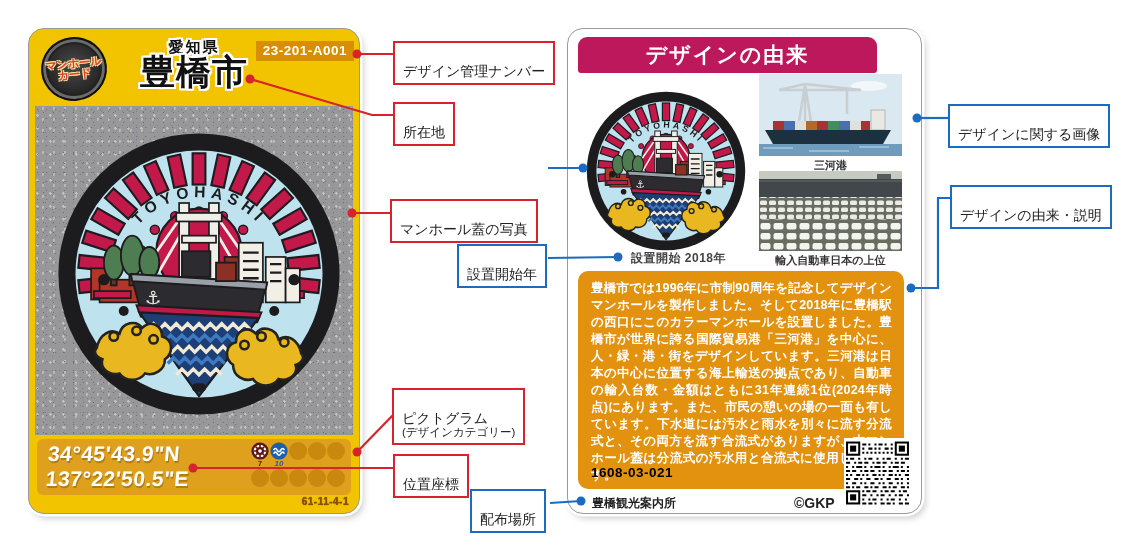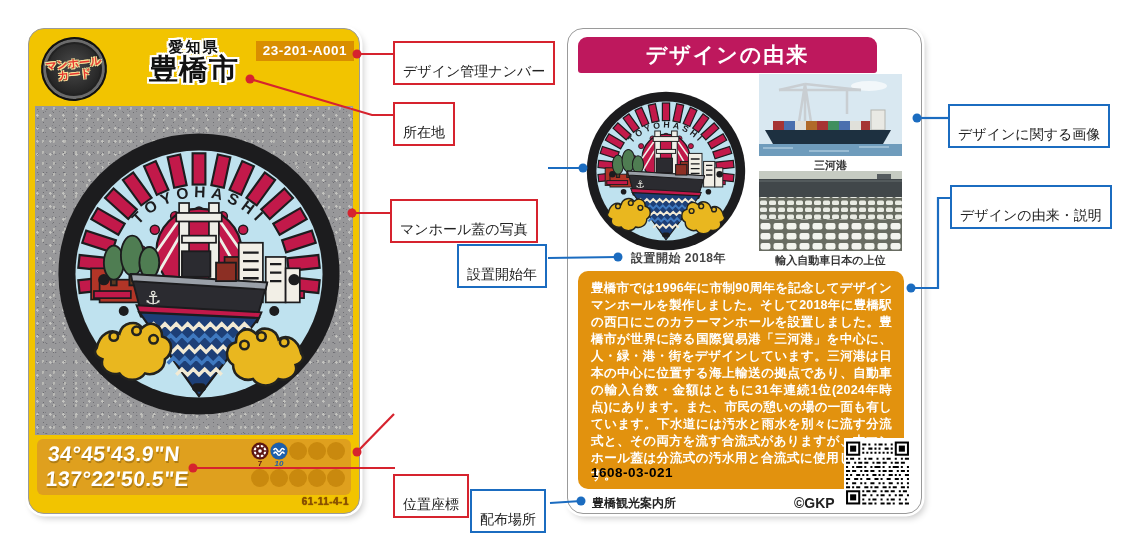--- a/index.html
+++ b/index.html
@@ -18,21 +18,21 @@
         background:radial-gradient(circle at 50% 45%,#4a4a4a 0%,#262626 60%,#111 100%);
         border:2px solid #111;box-shadow:inset 0 0 0 3px #6b6b6b,inset 0 0 0 5px #222;
         display:flex;flex-direction:column;align-items:center;justify-content:center;transform:rotate(-6deg);}
   .logo span{display:block;color:#e8382f;font-weight:bold;line-height:1.02;
         text-shadow:-1px -1px 0 #f7e39a,1px -1px 0 #f7e39a,-1px 1px 0 #f7e39a,1px 1px 0 #f7e39a;}
   .logo .l1{font-size:11px;}
   .logo .l2{font-size:11px;}
   .front-title{position:absolute;left:0;right:0;top:9px;text-align:center;color:#111;font-family:Liberation Mono, monospace;}
   .outlined{text-shadow:-2px -2px 0 #fff,2px -2px 0 #fff,-2px 2px 0 #fff,2px 2px 0 #fff,0 -2px 0 #fff,0 2px 0 #fff,-2px 0 0 #fff,2px 0 0 #fff;}
   .pref{font-size:15px;font-weight:bold;letter-spacing:2px;}
-  .city{font-size:29px;font-weight:bold;letter-spacing:1px;line-height:1.05;}
+  .city{font-size:35px;font-weight:bold;letter-spacing:1px;line-height:1.05;}
   .card-number{position:absolute;top:12px;right:5px;background:#d98e00;color:#fff;
         font-size:13.5px;font-weight:bold;padding:2px 7px 3px;letter-spacing:.5px;}
   .photo-area{position:absolute;left:6px;top:77px;width:318px;height:329px;background-color:#98989a;
         background-image:
           radial-gradient(circle at 30% 40%,#74747a 9%,transparent 10%),
           radial-gradient(circle at 72% 22%,#b9b9b5 10%,transparent 11%),
           radial-gradient(circle at 52% 78%,#7f7f83 9%,transparent 10%),
           radial-gradient(circle at 18% 72%,#c4c4c0 8%,transparent 9%),
           radial-gradient(circle at 85% 65%,#6d6d71 8%,transparent 9%);
         background-size:9px 9px,11px 11px,7px 7px,13px 13px,10px 10px;}
@@ -388,18 +388,22 @@
         <circle cx="581" cy="501" r="4.5"></circle>
       <circle cx="917" cy="118" r="4.5"></circle>
         <circle cx="911" cy="288" r="4.5"></circle>
     </g>
   </svg>
 
   <div class="callout" style="left:393px;top:41px;">デザイン管理ナンバー</div>
   <div class="callout" style="left:393px;top:102px;">所在地</div>
   <div class="callout" style="left:390px;top:199px;">マンホール蓋の写真</div>
   <div class="callout blue" style="left:457px;top:244px;">設置開始年</div>
-  <div class="callout" style="left:393px;top:454px;margin-top:20px;">位置座標</div>
+  <div class="callout" style="left:392px;top:388px;">
+    <span>ピクトグラム</span>
+    <span class="sub">(デザインカテゴリー)</span>
+  </div>
+  <div class="callout" style="left:393px;top:454px;">位置座標</div>
   <div class="callout blue" style="left:470px;top:489px;">配布場所</div>
   <div class="callout blue" style="left:948px;top:104px;">デザインに関する画像</div>
   <div class="callout blue" style="left:950px;top:185px;">デザインの由来・説明</div>
 
 </div>
 
 </body></html>

